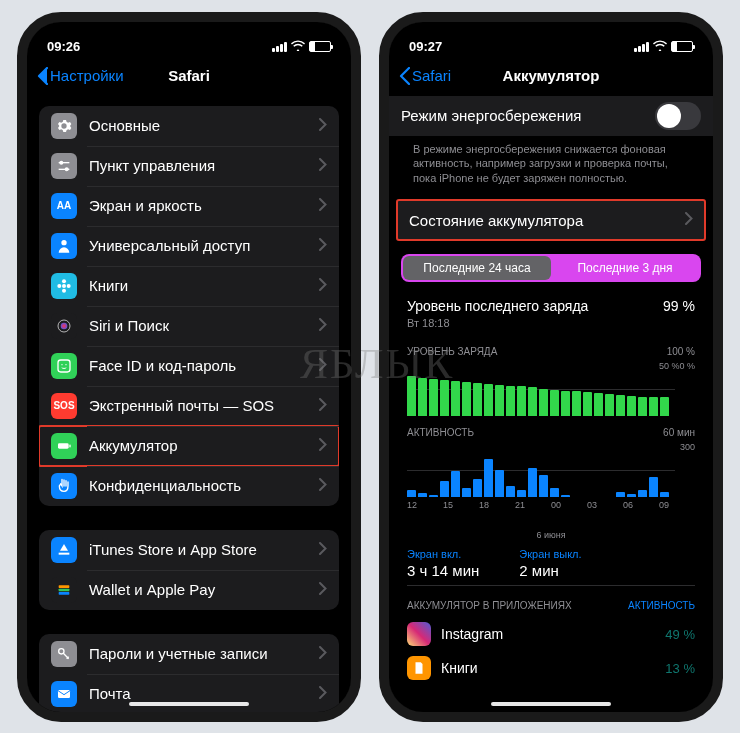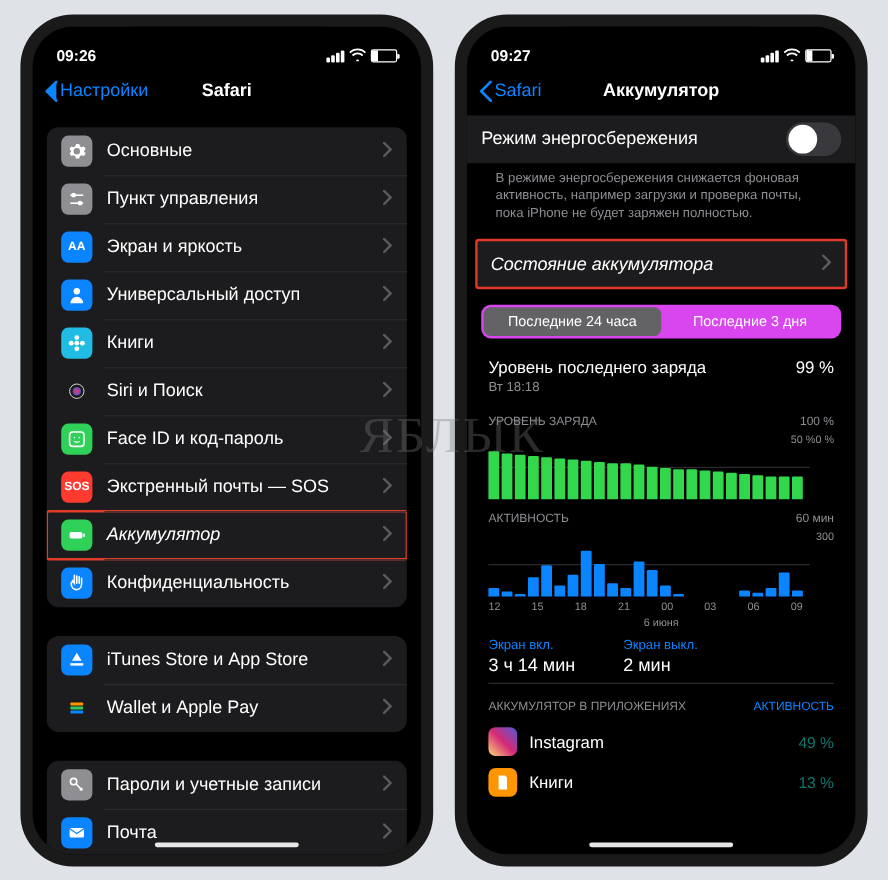--- a/index.html
+++ b/index.html
@@ -23,41 +23,41 @@
   .title { position:absolute; left:0; right:0; text-align:center; font-size:15px; font-weight:600; }
   .content { position:absolute; top:74px; left:0; right:0; bottom:0; overflow:hidden; }
   .group { margin-top:24px; background:#1c1c1e; border-radius:10px; margin-left:12px; margin-right:12px; overflow:hidden;}
   .group.first{margin-top:10px}
   .row { display:flex; align-items:center; height:40px; padding:0 12px; position:relative; }
   .row + .row::before { content:""; position:absolute; left:48px; right:0; top:0; height:1px; background:#2c2c2e;}
   .icon { width:26px; height:26px; border-radius:6px; margin-right:12px; display:flex; align-items:center; justify-content:center; font-size:14px; color:#fff; flex-shrink:0;}
   .icon svg{width:16px;height:16px;fill:#fff}
   .label { flex:1; color:#fff; font-size:15px; }
   .chev { color:#5a5a5e; }
-  .hl { outline:2px solid #e03a2a; outline-offset:-1px; border-radius:2px;font-style:italic; }
+  .hl { outline:2px solid #e03a2a; outline-offset:-1px; border-radius:2px; }
   .toggle { width:46px; height:28px; background:#39393d; border-radius:14px; position:relative; }
   .toggle::after{content:"";position:absolute;left:2px;top:2px;width:24px;height:24px;background:#fff;border-radius:50%;}
   .footer-text{font-size:11px;color:#8e8e93;padding:6px 24px 0;line-height:1.35}
   .seg { display:flex; margin:14px 12px 10px; background:#d946ef; border-radius:8px; padding:2px; }
   .seg div{flex:1;text-align:center;font-size:12px;padding:5px 0;border-radius:6px;color:#fff}
   .seg .active{background:#636366}
   .stat-row{display:flex;align-items:flex-start;padding:6px 18px}
   .stat-row .l{flex:1;color:#fff;font-size:14px;line-height:1.2}
   .stat-row .sub{color:#8e8e93;font-size:11px;display:block;margin-top:2px}
   .stat-row .v{color:#fff;font-size:14px}
   .section-label{font-size:10px;color:#8e8e93;padding:10px 18px 4px;display:flex;justify-content:space-between;align-items:flex-end}
   .section-label .pct{font-size:10px}
   .chart{height:56px;margin:0 18px;position:relative;border-bottom:1px solid #2c2c2e00}
   .chart .grid{position:absolute;left:0;right:20px;height:1px;background:#2c2c2e}
   .bars{position:absolute;left:0;right:26px;bottom:0;display:flex;align-items:flex-end;gap:2px;height:100%}
   .bars span{flex:1;background:#32d74b;border-radius:1px 1px 0 0}
   .bars.blue span{background:#0a84ff}
   .ylabels{position:absolute;right:0;top:0;bottom:0;display:flex;flex-direction:row;justify-content:space-between;font-size:9px;color:#8e8e93;text-align:center}
   .xlabels{display:flex;justify-content:space-between;margin:2px 44px 0 18px;font-size:9px;color:#8e8e93}
-  .xcaption{text-align:center;font-size:9px;color:#8e8e93;margin-top:4px}
+  .xcaption{text-align:center;font-size:9px;color:#8e8e93;margin-top:20px}
   .screen-time{display:flex;margin:8px 18px 0;gap:40px}
   .screen-time div{font-size:11px;color:#0a84ff}
   .screen-time b{display:block;color:#fff;font-size:15px;font-weight:400;margin-top:2px}
   .app-sec-label{font-size:10px;color:#8e8e93;padding:14px 18px 6px;display:flex;justify-content:space-between}
   .app-sec-label .act{color:#0a84ff}
   .app-row{display:flex;align-items:center;padding:5px 18px}
   .app-icon{width:24px;height:24px;border-radius:6px;margin-right:10px;display:flex;align-items:center;justify-content:center}
   .app-label{flex:1;font-size:14px}
   .app-pct{font-size:13px;color:#0f766e}
   .divider-line{height:1px;background:#2c2c2e;margin:6px 18px 0}

